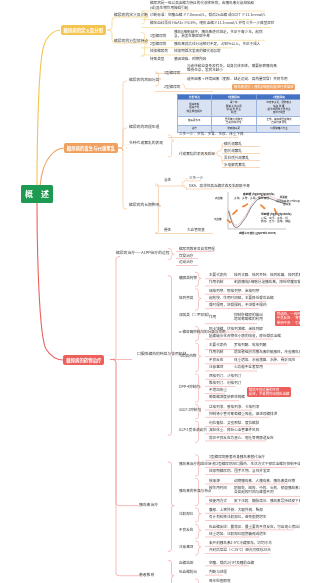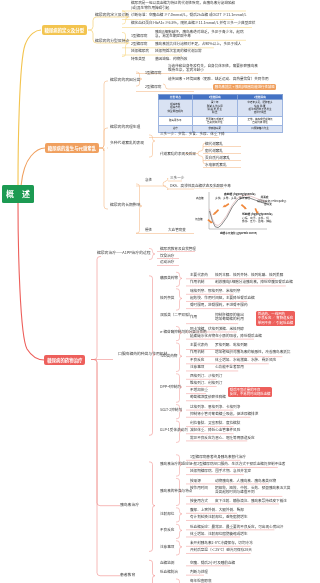--- a/index.html
+++ b/index.html
@@ -1,18 +1,18 @@
 <!DOCTYPE html>
 <html><head>
 <meta charset="utf-8">
 <style>
 html,body{margin:0;padding:0;background:#fff;}
 body{width:300px;height:583px;overflow:hidden;
   font-family:"Noto Sans CJK SC","Noto Sans CJK TC","DejaVu Sans",sans-serif;}
-#stage{position:relative;width:300px;height:583px;background:#fff;}
+#stage{position:relative;width:300px;height:583px;background:#fff;margin-left:19px;}
 svg#links{position:absolute;left:0;top:0;width:300px;height:583px;}
 .abs{position:absolute;}
 #root{left:2px;top:185px;width:32px;height:17.5px;background:#1c9a52;border-radius:1.5px;
   display:flex;align-items:center;justify-content:center;color:#fff;font-size:8px;
   font-weight:700;letter-spacing:3px;text-indent:3px;}
 .pill{border-radius:2px;color:#fff;font-size:4.4px;font-weight:700;
   display:flex;align-items:center;justify-content:center;padding:0 3px;white-space:nowrap;}
 .l2{font-size:3.8px;color:#3c3c3c;white-space:nowrap;line-height:1.15;position:absolute;}
 .l3{font-size:3.6px;color:#3c3c3c;white-space:nowrap;line-height:1.2;position:absolute;}
 .lf{font-size:3.6px;color:#3c3c3c;line-height:1.3;position:absolute;white-space:pre;}

